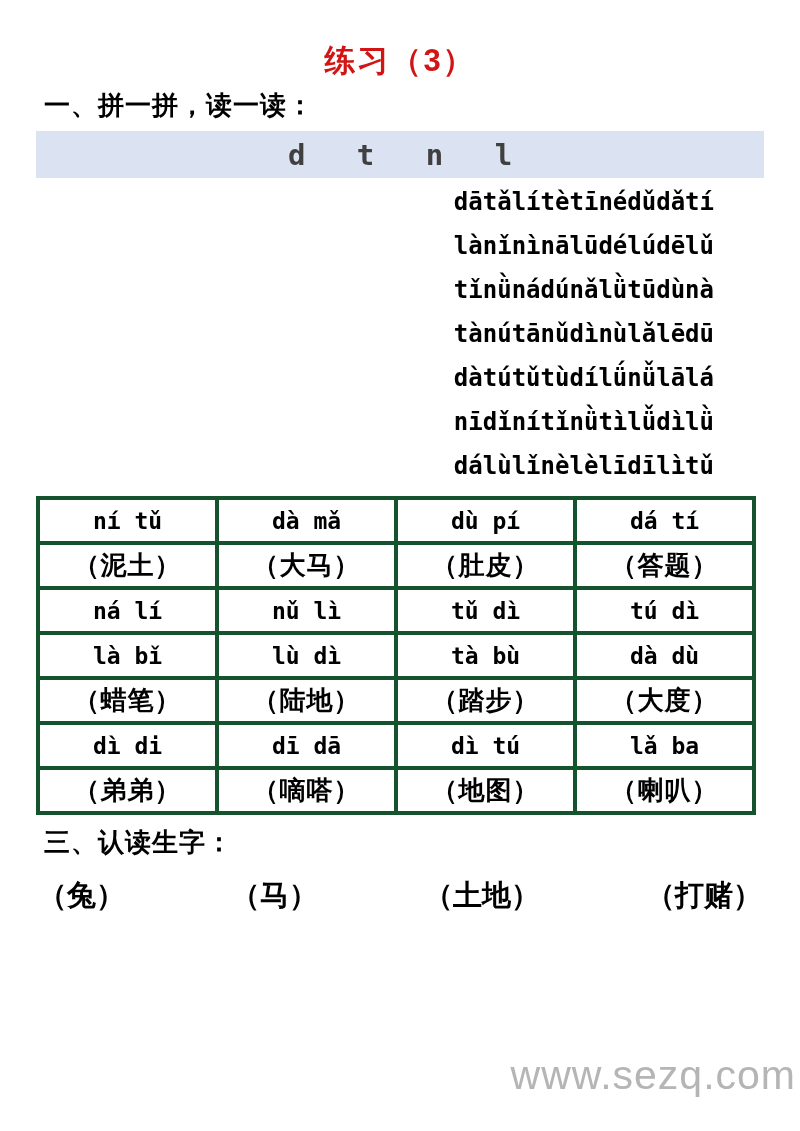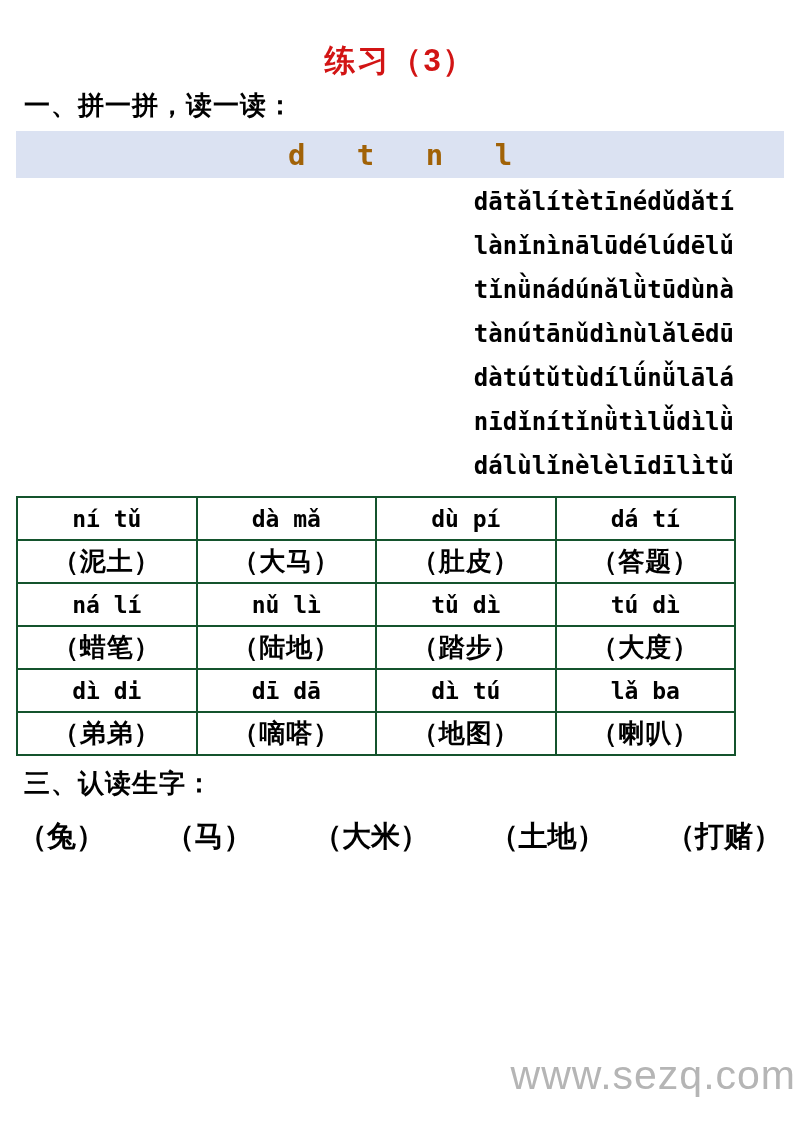--- a/index.html
+++ b/index.html
@@ -1,36 +1,36 @@
 <!DOCTYPE html>
 <html><head>
 <meta charset="utf-8">
 <style>
   html,body{margin:0;padding:0;background:#ffffff;}
   body{font-family:"Liberation Sans","DejaVu Sans",sans-serif;color:#000;}
   .page{position:relative;width:800px;height:1131px;box-sizing:border-box;
-        padding:0 16px;overflow:hidden;background:#fff;}
+        padding:0 36px;overflow:hidden;background:#fff;}
 
   .title{margin:40px 0 4px;text-align:center;font-size:31px;font-weight:bold;
          color:#d21414;letter-spacing:2px;}
 
   .sec-heading{font-size:26px;font-weight:bold;margin:6px 0 8px;padding-left:8px;
                letter-spacing:1px;}
 
   .banner{height:47px;background:#dbe2f2;display:flex;align-items:center;
           justify-content:center;}
   .banner-text{font-family:"DejaVu Sans Mono",monospace;font-size:29px;
-               font-weight:bold;color:#a16207;word-spacing:34px;}
+               font-weight:bold;color:#404040;word-spacing:34px;}
 
   .py-grid{padding:2px 50px 4px 8px;}
   .py-row{display:flex;justify-content:flex-end;align-items:center;height:44px;}
   .py-cell{font-family:"DejaVu Sans Mono",monospace;font-weight:bold;font-size:24px;}
 
   table.words{border-collapse:collapse;width:720px;margin:4px 0 10px;}
-  table.words td{border:2px solid #14532d;text-align:center;height:41px;
+  table.words td{border:4px solid #14532d;text-align:center;height:41px;
                  width:25%;padding:0;}
   td.cell-pinyin{font-family:"DejaVu Sans Mono",monospace;font-weight:bold;font-size:23px;}
   td.cell-hanzi{font-weight:bold;font-size:26px;letter-spacing:1px;}
 
   .chars-row{display:flex;justify-content:space-between;align-items:center;
              font-size:29px;font-weight:bold;padding:8px 2px 2px;}
 
   .footer-line{font-size:21px;font-weight:bold;margin-top:14px;padding-left:8px;
                white-space:nowrap;}
   .sign-label{margin-left:38px;}
@@ -148,20 +148,26 @@
           <td class="cell-hanzi">（肚皮）</td>
           <td class="cell-hanzi">（答题）</td>
         </tr>
         <tr>
           <td class="cell-pinyin">ná lí</td>
           <td class="cell-pinyin">nǔ lì</td>
           <td class="cell-pinyin">tǔ dì</td>
           <td class="cell-pinyin">tú dì</td>
         </tr>
         <tr>
+          <td class="cell-pinyin">là bǐ</td>
+          <td class="cell-pinyin">lù dì</td>
+          <td class="cell-pinyin">tà bù</td>
+          <td class="cell-pinyin">dà dù</td>
+        </tr>
+        <tr>
           <td class="cell-hanzi">（蜡笔）</td>
           <td class="cell-hanzi">（陆地）</td>
           <td class="cell-hanzi">（踏步）</td>
           <td class="cell-hanzi">（大度）</td>
         </tr>
         <tr>
           <td class="cell-pinyin">dì di</td>
           <td class="cell-pinyin">dī dā</td>
           <td class="cell-pinyin">dì tú</td>
           <td class="cell-pinyin">lǎ ba</td>
@@ -173,21 +179,20 @@
           <td class="cell-hanzi">（喇叭）</td>
         </tr>
       </tbody>
   </table>
 
   <div class="sec-heading">三、认读生字：</div>
 
   <div class="chars-row">
       <span>（兔）</span>
       <span>（马）</span>
-      <span>（大米）</span>
       <span>（土地）</span>
       <span>（打赌）</span>
     </div>
 
 
   <div class="watermark">www.sezq.com</div>
 
 </div>
 
 </body></html>

